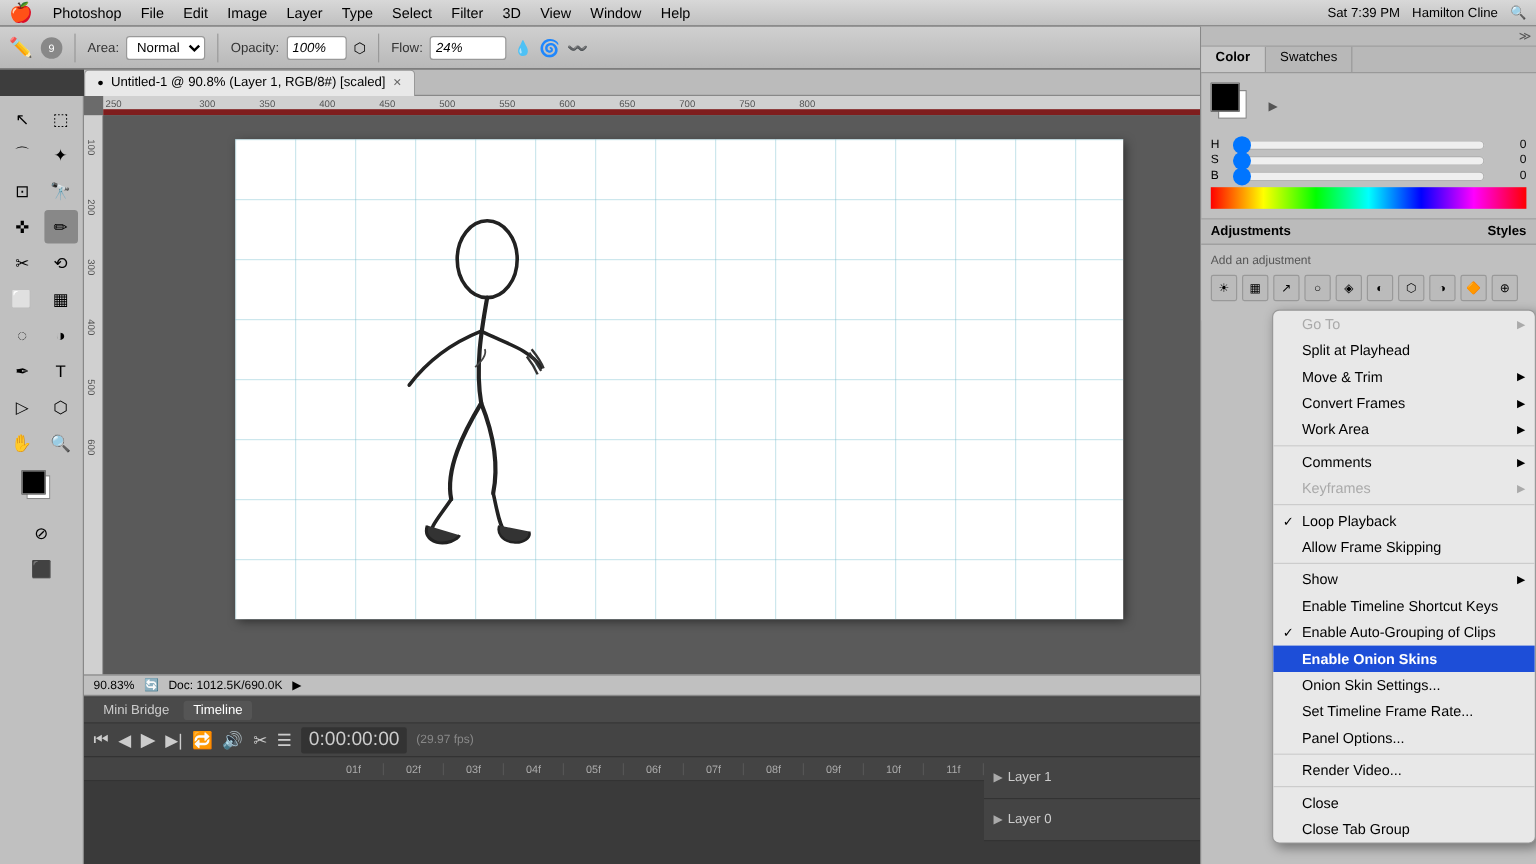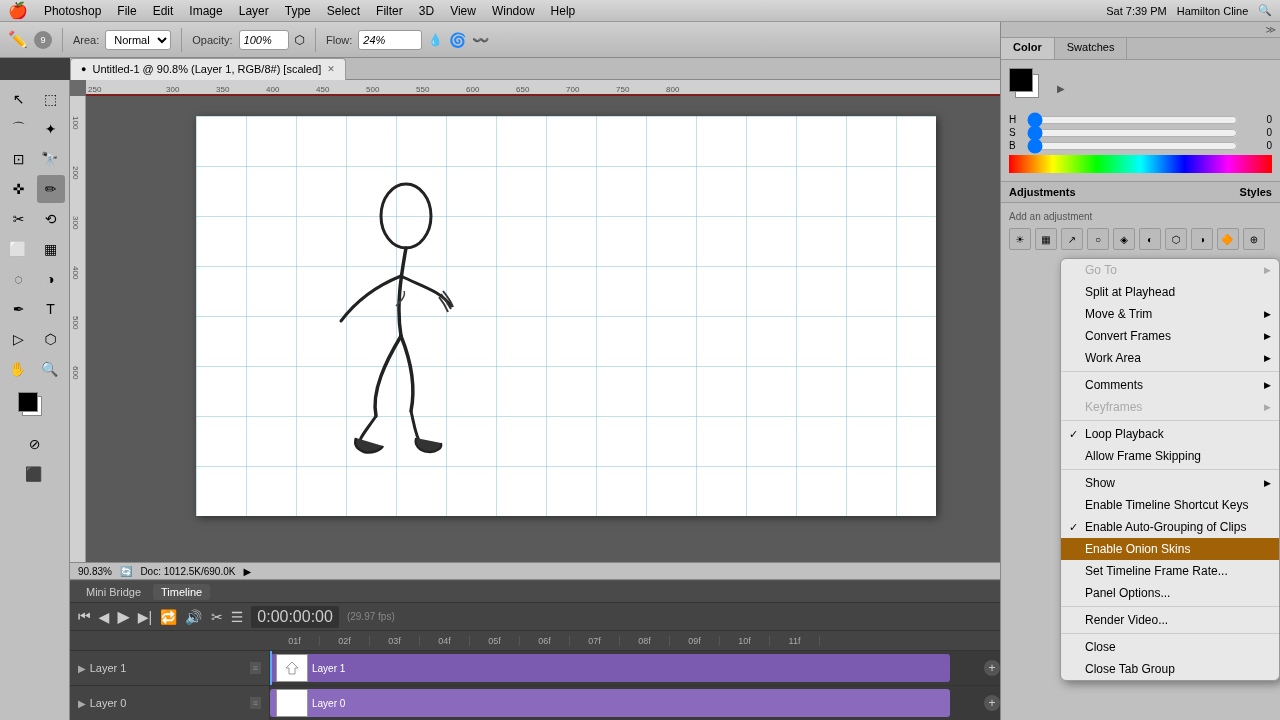--- a/index.html
+++ b/index.html
@@ -58,21 +58,21 @@
     }
     .tool-row { display: flex; gap: 2px; }
 
     
     .canvas-area {
       position: absolute; top: 80px; left: 70px; right: 280px; bottom: 140px;
       background: #6b6b6b; overflow: hidden;
     }
     .ruler-top {
       position: absolute; top: 0; left: 16px; right: 0; height: 16px;
-      background: #d0d0d0; border-bottom: 2px solid #7f1d1d;
+      background: #d0d0d0; border-bottom: 5px solid #7f1d1d;
       display: flex; align-items: flex-end; overflow: hidden;
     }
     .ruler-left {
       position: absolute; top: 16px; left: 0; width: 16px; bottom: 0;
       background: #d0d0d0; border-right: 1px solid #999;
     }
     .canvas-inner {
       position: absolute; top: 16px; left: 16px; right: 0; bottom: 0;
       background: #5a5a5a; overflow: hidden;
     }
@@ -117,21 +117,21 @@
     .timeline-controls {
       display: flex; align-items: center; height: 28px; background: #444;
       padding: 0 8px; gap: 8px; border-bottom: 1px solid #333;
     }
     .tc-btn { color: #ccc; font-size: 14px; cursor: pointer; }
     .time-display { font-size: 16px; color: #ccc; background: #333; padding: 2px 6px; border-radius: 2px; }
     .fps-display { font-size: 10px; color: #888; }
 
     .timeline-track-area {
       position: relative; height: 90px; background: #3a3a3a; overflow: hidden;
-      display: flex; flex-direction: column;
+      display: flex; flex-direction: row;
     }
     .timeline-header {
       height: 20px; background: #444; display: flex; align-items: center;
       padding-left: 200px; gap: 0; border-bottom: 1px solid #333;
     }
     .timeline-frame-label {
       width: 50px; text-align: center; font-size: 9px; color: #aaa; border-right: 1px solid #555;
     }
     .timeline-tracks { flex: 1; position: relative; }
     .track-row {
@@ -197,21 +197,21 @@
     .context-menu {
       position: absolute; top: 258px; right: 0; width: 220px;
       background: #e8e8e8; border: 1px solid #999;
       box-shadow: 3px 3px 10px rgba(0,0,0,0.4);
       border-radius: 6px; overflow: hidden; z-index: 1000;
     }
     .cm-item {
       padding: 4px 24px; font-size: 12px; color: #000; cursor: pointer;
       display: flex; align-items: center; gap: 4px; white-space: nowrap; position: relative;
     }
-    .cm-item.highlighted { background: #a16207; color: #fff; }
+    .cm-item.highlighted { background: #1d4ed8; color: #fff; font-weight: bold; }
     .cm-item.has-sub::after { content: '▶'; position: absolute; right: 8px; font-size: 9px; }
     .cm-separator { height: 1px; background: #ccc; margin: 2px 0; }
     .cm-check { position: absolute; left: 8px; font-size: 11px; }
     .cm-grayed { color: #aaa; }
   </style>
 </head>
 <body>
 
 <div class="menubar">
   <span class="menubar-apple">🍎</span>
@@ -565,20 +565,23 @@
     <span>Enable Timeline Shortcut Keys</span>
   </div>
   <div class="cm-item">
     <span class="cm-check">✓</span>
     <span>Enable Auto-Grouping of Clips</span>
   </div>
   <div class="cm-item highlighted">
     <span>Enable Onion Skins</span>
   </div>
   <div class="cm-item">
+    <span>Onion Skin Settings...</span>
+  </div>
+  <div class="cm-item">
     <span>Set Timeline Frame Rate...</span>
   </div>
   <div class="cm-item">
     <span>Panel Options...</span>
   </div>
   <div class="cm-separator"></div>
   <div class="cm-item">
     <span>Render Video...</span>
   </div>
   <div class="cm-separator"></div>

